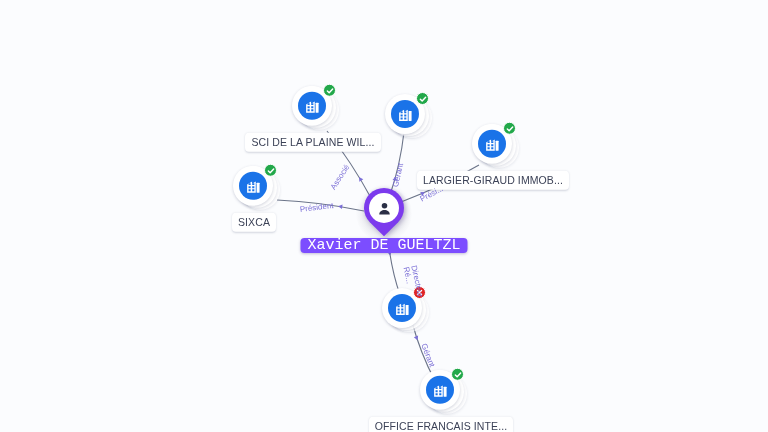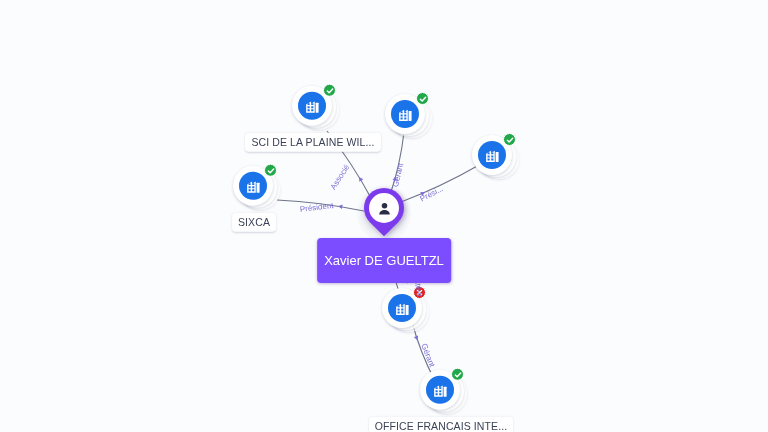--- a/index.html
+++ b/index.html
@@ -142,26 +142,27 @@
     justify-content: center;
   }
   .pin-face svg { display: block; }
   .person-label {
     position: absolute;
     left: 50%;
     top: 50px;
     transform: translateX(-50%);
     background: #7c4dff;
     color: #ffffff;
-    font-size: 13px;
+    font-size: 15px;
     line-height: 1;
-    padding: 16px 7px;
+    padding: 0 7px;
     border-radius: 4px;
     white-space: nowrap;
     box-shadow: 0 1px 3px rgba(60,40,120,0.3);
+    font-family: Liberation Mono, monospace;
   }
 
   
   .edge-label {
     position: absolute;
     color: #7b6fd6;
     font-size: 8px;
     line-height: 1.05;
     white-space: nowrap;
     transform-origin: 0 50%;
@@ -244,20 +245,21 @@
                 <rect x="16.4" y="7.2" width="4.2" height="13.8" rx="0.5"></rect>
               </svg>
             </div>
           </div>
           <div class="badge ok">
             <svg width="8" height="8" viewBox="0 0 24 24" fill="none" stroke="#ffffff" stroke-width="4.2" stroke-linecap="round" stroke-linejoin="round">
               <path d="M4 12.5 L9.5 18 L20 6.5"></path>
             </svg>
           </div>
         </div>
+        <div class="node-label">LARGIER-GIRAUD IMMOB...</div>
       </div>
       <div class="node company-node" style="left: 254px; top: 198px; justify-content: space-between;">
         <div class="circle-stack">
           <div class="stack-card c3"></div>
           <div class="stack-card c2"></div>
           <div class="circle-outer">
             <div class="circle-inner">
               <svg width="17" height="17" viewBox="0 0 24 24" fill="#ffffff">
                 <path d="M3 21V9.6L10 5.2v3.1l5.2-3V21H3zm2-2h3v-2.6H5V19zm0-4.3h3v-2.6H5v2.6zm0-4.3h3V7.8H5v2.6zm5.2 8.6h3v-2.6h-3V19zm0-4.3h3v-2.6h-3v2.6zm0-4.3h3V7.8h-3v2.6z"></path>
                 <rect x="16.4" y="7.2" width="4.2" height="13.8" rx="0.5"></rect>

